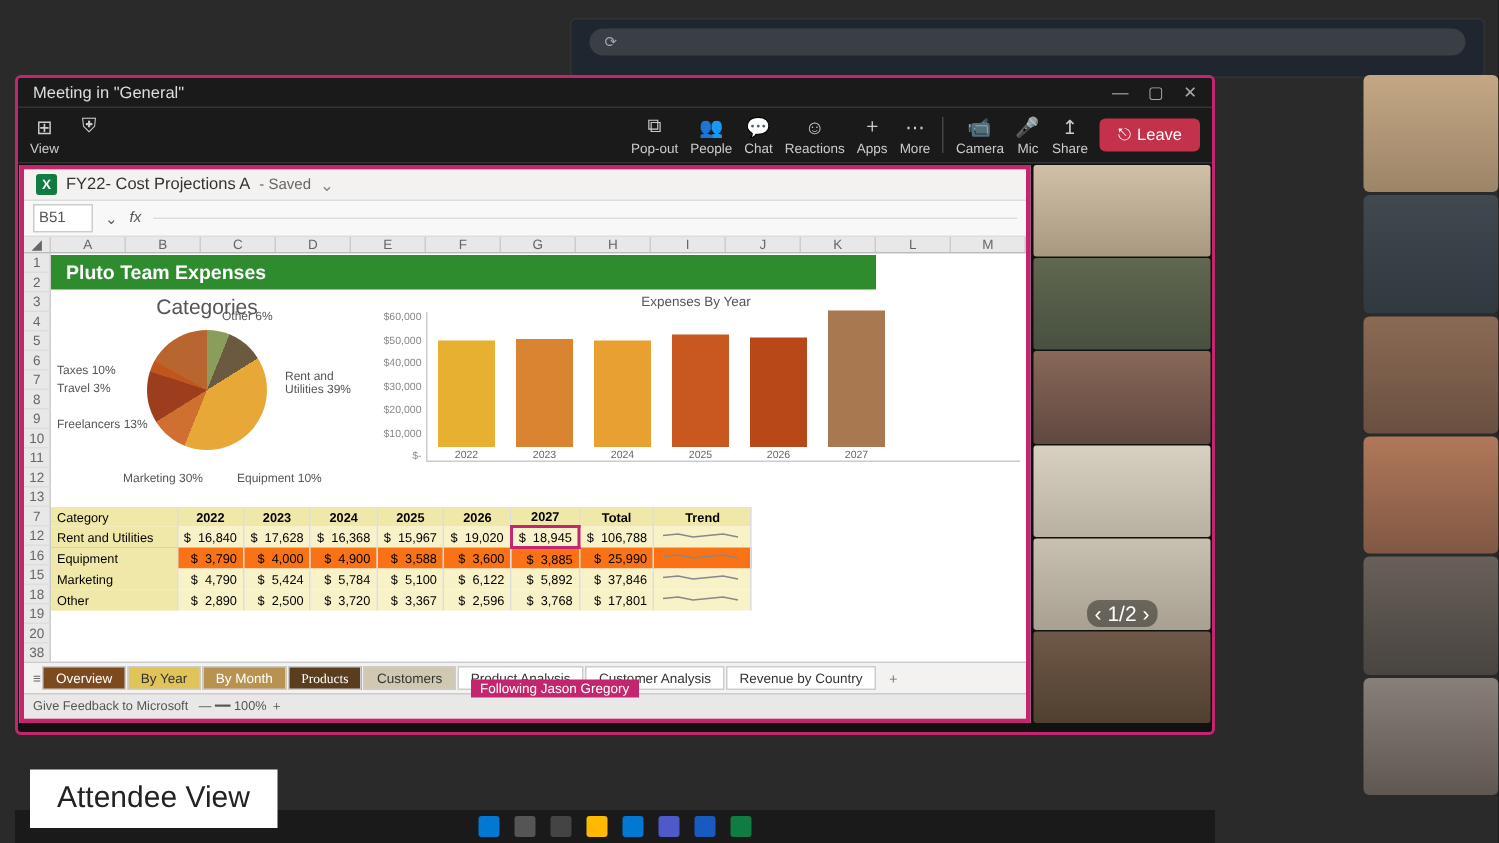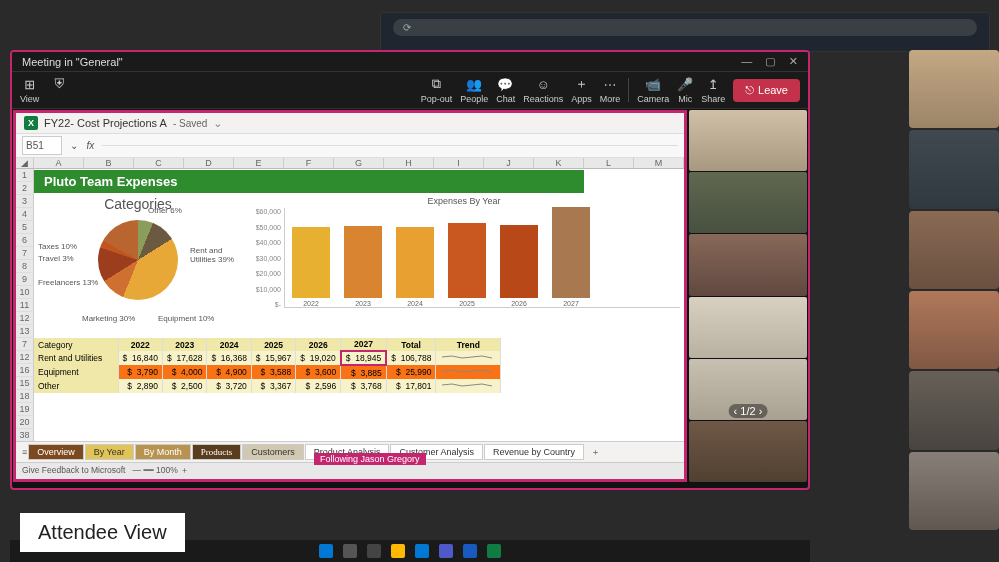--- a/index.html
+++ b/index.html
@@ -80,21 +80,21 @@
   .stab.yr { background:#e0c458; }
   .stab.mo { background:#b8924f; color:#fff; }
   .stab.pr { background:#5a3d1f; color:#fff;font-family:Liberation Serif, serif; }
   .stab.cu { background:#d0c8b0; }
   
   .statusbar { background:#e8e8e8; padding:2px 6px; display:flex; justify-content:space-between; font-size:8.5px; color:#555; border-top:1px solid #ccc; }
   .follow-badge { background:#c3266e; color:#fff; padding:1px 6px; font-size:9px; position:absolute; bottom:14px; left:298px; }
   
   .vidcol { width:120px; display:flex; flex-direction:column; gap:1px; padding:1px; }
   .vid { flex:1; border-radius:2px; position:relative; }
-  .pager { position:absolute; bottom:2px; left:50%; transform:translateX(-50%); color:#fff; font-size:11px; background:rgba(0,0,0,0.4); padding:1px 5px; border-radius:8px; }
+  .pager { position:absolute; bottom:2px; left:50%; transform:translateX(-50%); color:#fff; font-size:14px; background:rgba(0,0,0,0.4); padding:1px 5px; border-radius:8px; }
   
   .label-bottom { position:absolute; bottom:10px; left:20px; background:#fff; padding:8px 18px; font-size:20px; color:#222; }
   
   .taskbar { position:absolute; bottom:0; left:10px; width:800px; height:22px; background:#1a1a1a; display:flex; align-items:center; justify-content:center; gap:10px; }
   .tskico { width:14px; height:14px; background:#4a7aa8; border-radius:2px; }
   
   .overflow-ico { position:absolute; top:60px; left:20px; color:#ccc; font-size:14px; letter-spacing:2px; }
 </style>
 </head>
 <body>
@@ -321,20 +321,33 @@
                   <td class="num">$ &nbsp;4,900</td>
                   <td class="num">$ &nbsp;3,588</td>
                   <td class="num">$ &nbsp;3,600</td>
                   <td class="num">$ &nbsp;3,885</td>
                   <td class="num">$ &nbsp;25,990</td>
                   <td><svg class="spark" viewBox="0 0 56 10">
                       <polyline points="2,5 12,4 22,6 32,5 42,4 52,6" stroke="#888" fill="none" stroke-width="1"></polyline>
                     </svg></td>
                 </tr>
                 <tr class="dr-even">
+                  <td class="catcell">Marketing</td>
+                  <td class="num">$ &nbsp;4,790</td>
+                  <td class="num">$ &nbsp;5,424</td>
+                  <td class="num">$ &nbsp;5,784</td>
+                  <td class="num">$ &nbsp;5,100</td>
+                  <td class="num">$ &nbsp;6,122</td>
+                  <td class="num">$ &nbsp;5,892</td>
+                  <td class="num">$ &nbsp;37,846</td>
+                  <td><svg class="spark" viewBox="0 0 56 10">
+                      <polyline points="2,5 12,4 22,6 32,5 42,4 52,6" stroke="#888" fill="none" stroke-width="1"></polyline>
+                    </svg></td>
+                </tr>
+                <tr class="dr-even">
                   <td class="catcell">Other</td>
                   <td class="num">$ &nbsp;2,890</td>
                   <td class="num">$ &nbsp;2,500</td>
                   <td class="num">$ &nbsp;3,720</td>
                   <td class="num">$ &nbsp;3,367</td>
                   <td class="num">$ &nbsp;2,596</td>
                   <td class="num">$ &nbsp;3,768</td>
                   <td class="num">$ &nbsp;17,801</td>
                   <td><svg class="spark" viewBox="0 0 56 10">
                       <polyline points="2,5 12,4 22,6 32,5 42,4 52,6" stroke="#888" fill="none" stroke-width="1"></polyline>

